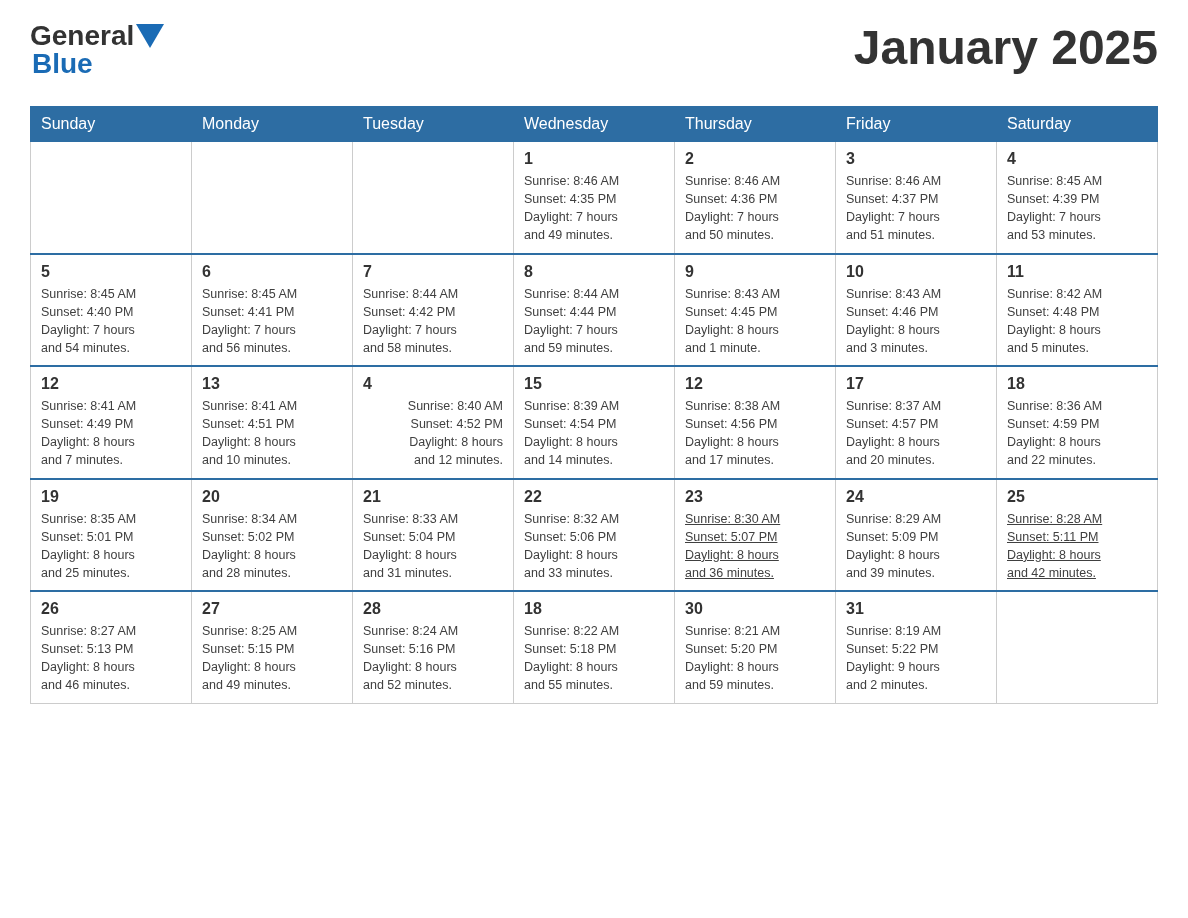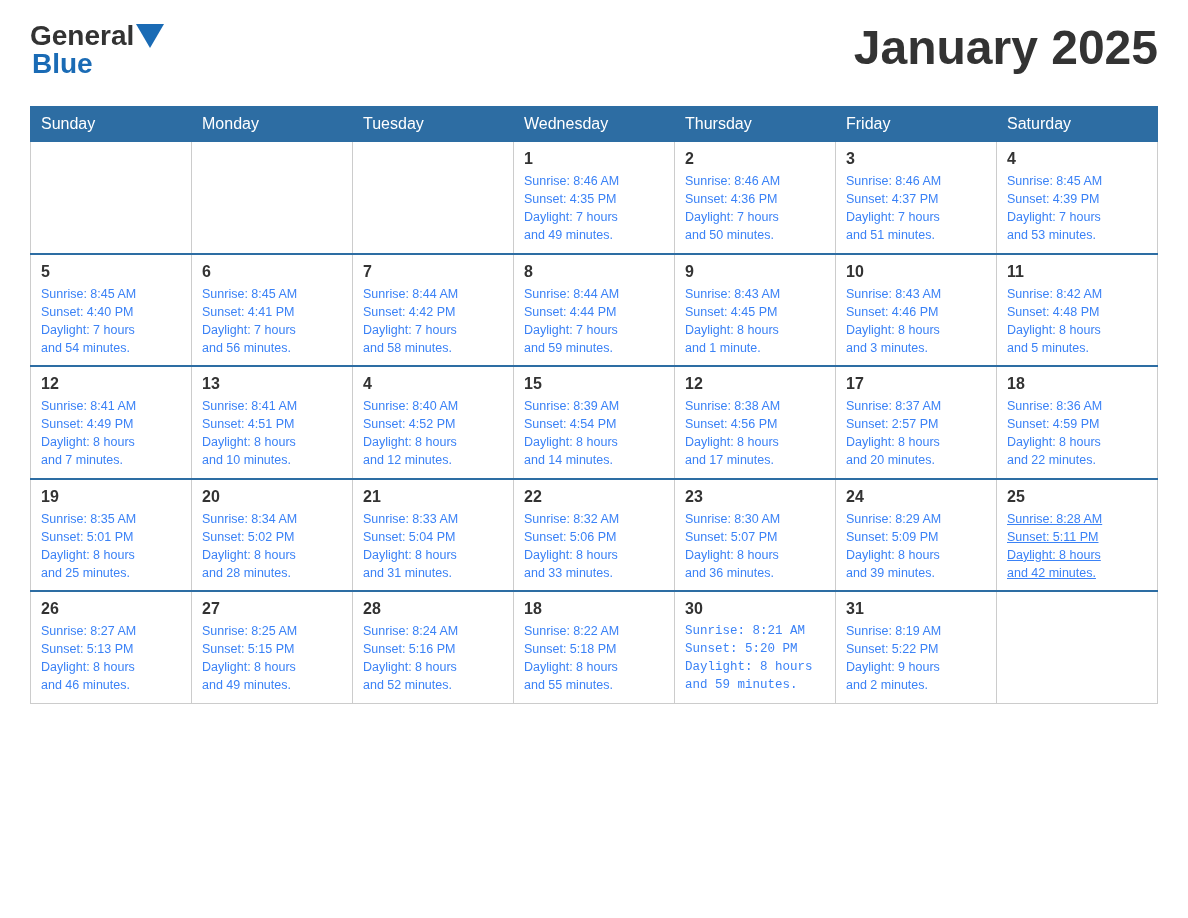--- a/index.html
+++ b/index.html
@@ -69,21 +69,21 @@
     }
     .day-number {
       font-size: 16px;
       font-weight: bold;
       color: #333;
       margin-bottom: 4px;
       display: block;
     }
     .day-info {
       font-size: 12.5px;
-      color: #3b82f6;
+      color: #404040;
       line-height: 1.45;
     }
     .empty-cell {
       background: #fff;
     }
     .row-border-top td {
       border-top: 2px solid #2d6da3;
     }
   </style>
 </head>
@@ -213,21 +213,21 @@
         </td>
         <td>
           <span class="day-number">13</span>
           <div class="day-info" style="white-space: pre-line;">Sunrise: 8:41 AM
 Sunset: 4:51 PM
 Daylight: 8 hours
 and 10 minutes.</div>
         </td>
         <td>
           <span class="day-number">4</span>
-          <div class="day-info" style="white-space: pre-line;">Sunrise: 8:40 AM
+          <div class="day-info" style="white-space: pre-line; text-align: right;">Sunrise: 8:40 AM
 Sunset: 4:52 PM
 Daylight: 8 hours
 and 12 minutes.</div>
         </td>
         <td>
           <span class="day-number">15</span>
           <div class="day-info" style="white-space: pre-line;">Sunrise: 8:39 AM
 Sunset: 4:54 PM
 Daylight: 8 hours
 and 14 minutes.</div>
@@ -235,21 +235,21 @@
         <td>
           <span class="day-number">12</span>
           <div class="day-info" style="white-space: pre-line;">Sunrise: 8:38 AM
 Sunset: 4:56 PM
 Daylight: 8 hours
 and 17 minutes.</div>
         </td>
         <td>
           <span class="day-number">17</span>
           <div class="day-info" style="white-space: pre-line;">Sunrise: 8:37 AM
-Sunset: 2:57 PM
+Sunset: 4:57 PM
 Daylight: 8 hours
 and 20 minutes.</div>
         </td>
         <td>
           <span class="day-number">18</span>
           <div class="day-info" style="white-space: pre-line;">Sunrise: 8:36 AM
 Sunset: 4:59 PM
 Daylight: 8 hours
 and 22 minutes.</div>
         </td>
@@ -278,21 +278,21 @@
         </td>
         <td>
           <span class="day-number">22</span>
           <div class="day-info" style="white-space: pre-line;">Sunrise: 8:32 AM
 Sunset: 5:06 PM
 Daylight: 8 hours
 and 33 minutes.</div>
         </td>
         <td>
           <span class="day-number">23</span>
-          <div class="day-info" style="white-space: pre-line;">Sunrise: 8:30 AM
+          <div class="day-info" style="white-space: pre-line; text-decoration: underline;">Sunrise: 8:30 AM
 Sunset: 5:07 PM
 Daylight: 8 hours
 and 36 minutes.</div>
         </td>
         <td>
           <span class="day-number">24</span>
           <div class="day-info" style="white-space: pre-line;">Sunrise: 8:29 AM
 Sunset: 5:09 PM
 Daylight: 8 hours
 and 39 minutes.</div>
@@ -329,21 +329,21 @@
         </td>
         <td>
           <span class="day-number">18</span>
           <div class="day-info" style="white-space: pre-line;">Sunrise: 8:22 AM
 Sunset: 5:18 PM
 Daylight: 8 hours
 and 55 minutes.</div>
         </td>
         <td>
           <span class="day-number">30</span>
-          <div class="day-info" style="white-space: pre-line; font-family: Liberation Mono, monospace;">Sunrise: 8:21 AM
+          <div class="day-info" style="white-space: pre-line;">Sunrise: 8:21 AM
 Sunset: 5:20 PM
 Daylight: 8 hours
 and 59 minutes.</div>
         </td>
         <td>
           <span class="day-number">31</span>
           <div class="day-info" style="white-space: pre-line;">Sunrise: 8:19 AM
 Sunset: 5:22 PM
 Daylight: 9 hours
 and 2 minutes.</div>

